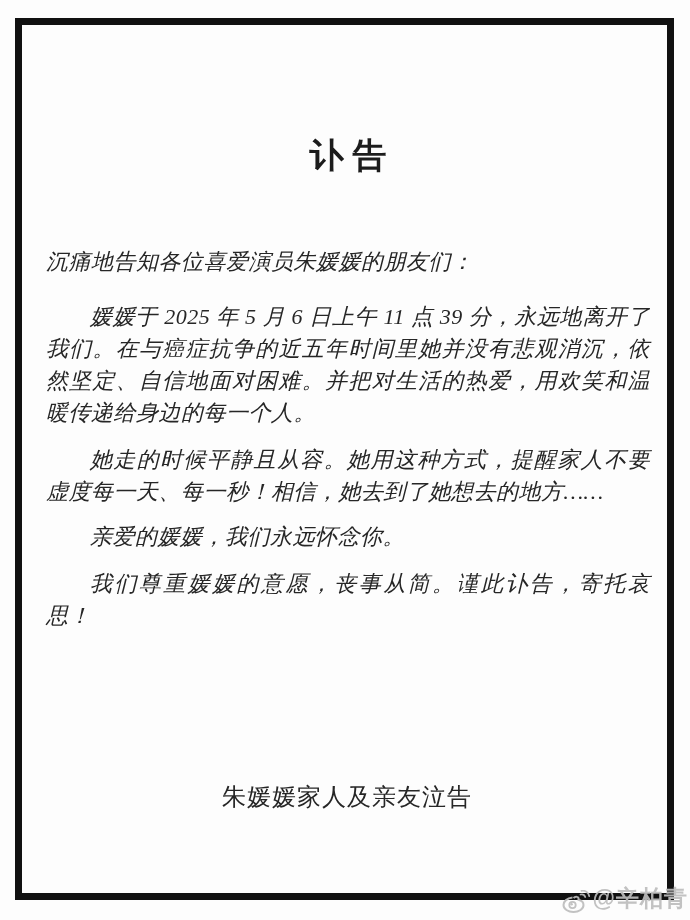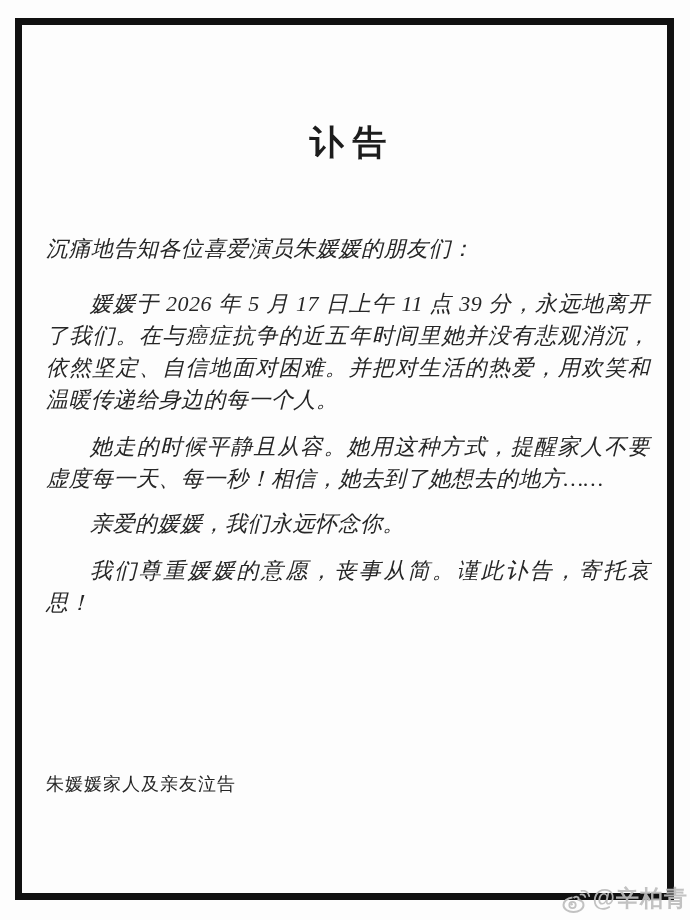--- a/index.html
+++ b/index.html
@@ -22,21 +22,21 @@
   }
   .frame{
     position:absolute;
     left:15px;top:18px;
     width:659px;height:882px;
     border:7px solid var(--frame);
     background:transparent;
   }
   .content{
     position:absolute;
-    left:0;top:0;
+    left:0;top:13px;
     width:100%;height:100%;
     padding:12px 17px 0 24px;
     color:var(--text);
   }
   .doc-title{
     margin-top:85px;
     text-align:center;
     font-family:"Liberation Sans","DejaVu Sans",sans-serif;
     font-weight:600;
     font-size:34px;
@@ -57,22 +57,22 @@
   }
   .para{
     text-indent:2em;
   }
   .para-1{margin-top:23px;}
   .para-2{margin-top:15px;}
   .para-3{margin-top:15px;}
   .para-4{margin-top:13px;}
   .signature{
     margin-top:149px;
-    text-align:left;
-    font-size:18px;
+    text-align:center;
+    font-size:24px;
     line-height:32px;
     letter-spacing:1px;
     padding-right:2px;
   }
   .watermark{
     position:absolute;
     right:2px;bottom:6px;
     display:flex;
     align-items:flex-end;
     gap:3px;
@@ -92,21 +92,21 @@
 
 <div class="page">
 
   <div class="frame">
     <div class="content">
 
       <h1 class="doc-title">讣告</h1>
 
       <p class="body-text salutation">沉痛地告知各位喜爱演员朱媛媛的朋友们：</p>
 
-      <p class="body-text para para-1">媛媛于 2026 年 5 月 17 日上午 11 点 39 分，永远地离开了我们。在与癌症抗争的近五年时间里她并没有悲观消沉，依然坚定、自信地面对困难。并把对生活的热爱，用欢笑和温暖传递给身边的每一个人。</p>
+      <p class="body-text para para-1">媛媛于 2025 年 5 月 6 日上午 11 点 39 分，永远地离开了我们。在与癌症抗争的近五年时间里她并没有悲观消沉，依然坚定、自信地面对困难。并把对生活的热爱，用欢笑和温暖传递给身边的每一个人。</p>
 
       <p class="body-text para para-2">她走的时候平静且从容。她用这种方式，提醒家人不要虚度每一天、每一秒！相信，她去到了她想去的地方……</p>
 
       <p class="body-text para para-4">亲爱的媛媛，我们永远怀念你。</p>
 
       <p class="body-text para para-3">我们尊重媛媛的意愿，丧事从简。谨此讣告，寄托哀思！</p>
 
       <p class="signature">朱媛媛家人及亲友泣告</p>
 
     </div>

